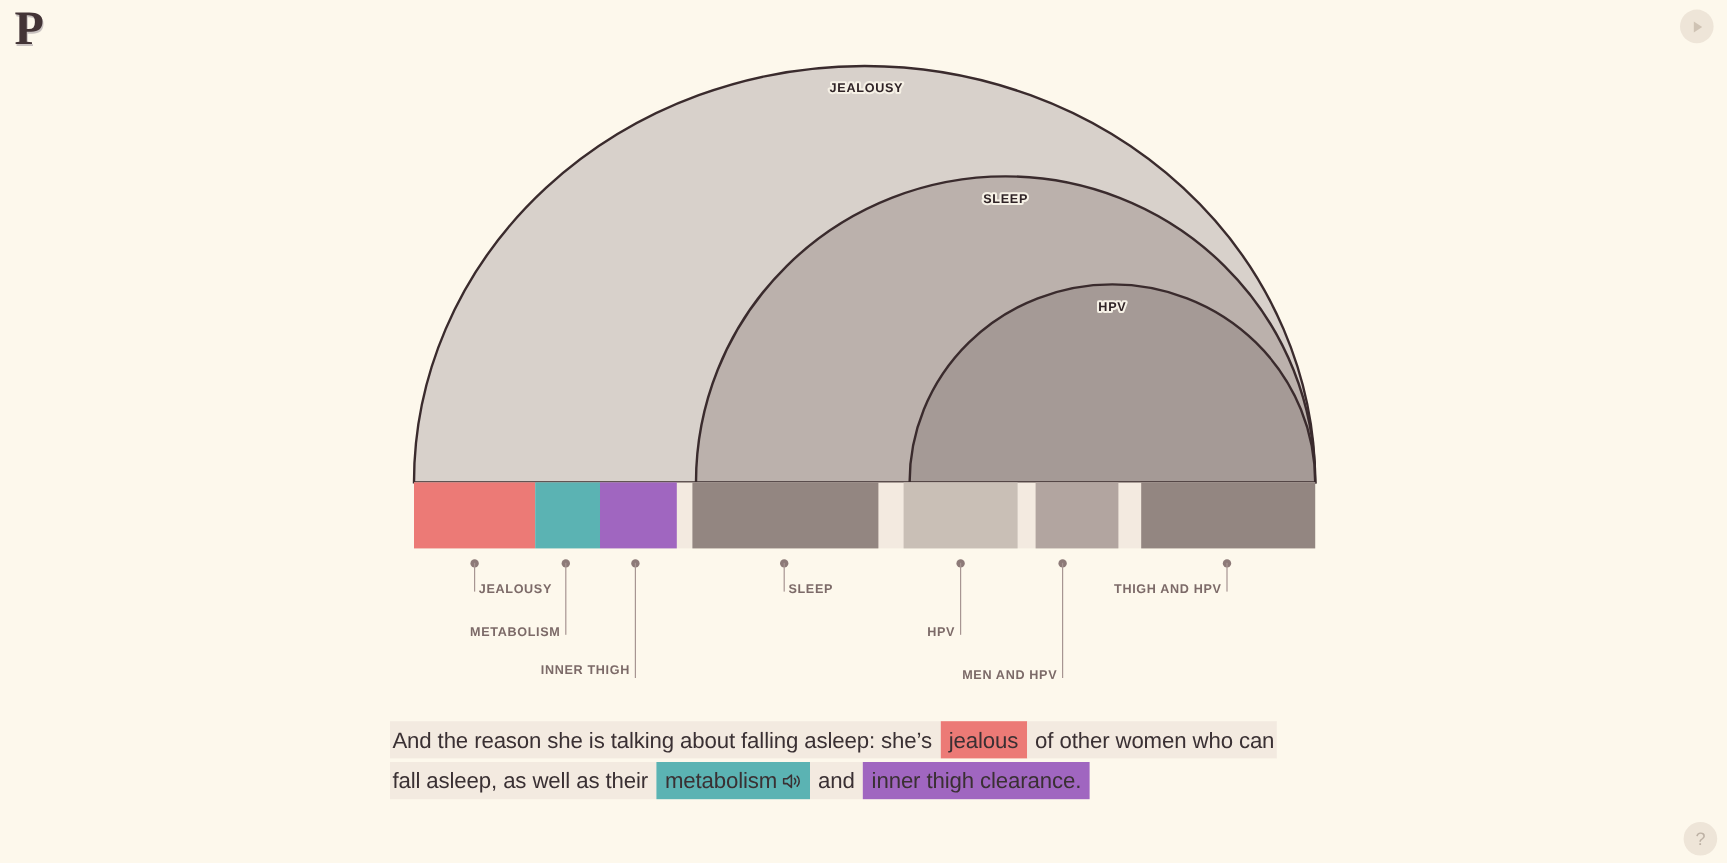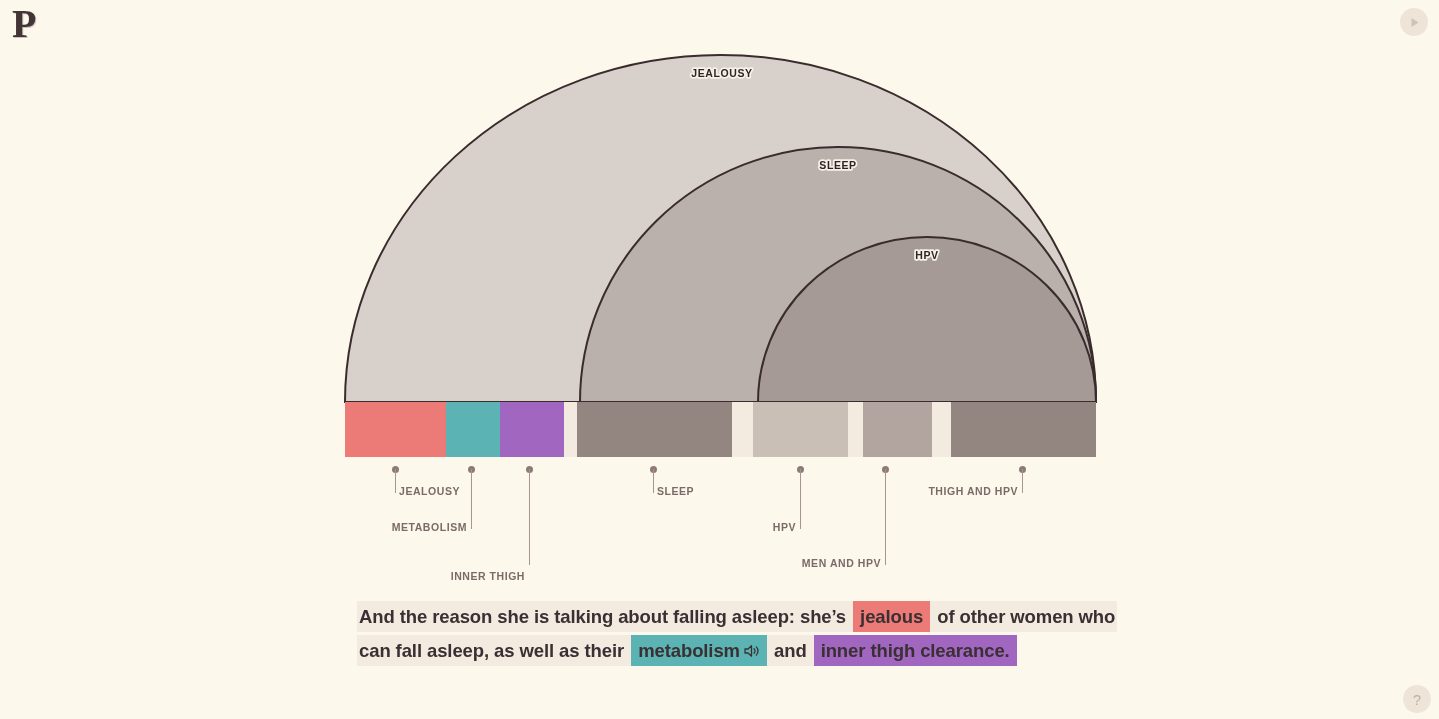--- a/index.html
+++ b/index.html
@@ -97,24 +97,24 @@
     letter-spacing: 0.55px;
     color: #7c6a68;
     white-space: nowrap;
   }
   .leader.align-left .ltext { left: 4px; }
   .leader.align-right .ltext { right: 4px; }
 
   
   #caption {
     position: absolute;
-    left: 357px; top: 600px;
+    left: 325px; top: 600px;
     width: 760px;
     font-size: 18.5px;
-    font-weight: 700;
+    font-weight: 400;
     line-height: 34px;
     color: #3a3033;
     letter-spacing: -0.1px;
   }
   #caption .w {
     background: #f3eae0;
     padding: 5px 2px;
     box-decoration-break: clone;
     -webkit-box-decoration-break: clone;
   }
@@ -178,21 +178,21 @@
         <div class="ltext" style="top: 19px;">JEALOUSY</div>
       </div>
       <div class="leader align-right" style="left: 471px; top: 466px;">
         <div class="dot"></div>
         <div class="stem" style="height: 60px;"></div>
         <div class="ltext" style="top: 55px;">METABOLISM</div>
       </div>
       <div class="leader align-right" style="left: 529px; top: 466px;">
         <div class="dot"></div>
         <div class="stem" style="height: 96px;"></div>
-        <div class="ltext" style="top: 104px;">INNER THIGH</div>
+        <div class="ltext" style="top: 87px;">INNER THIGH</div>
       </div>
       <div class="leader align-left" style="left: 653px; top: 466px;">
         <div class="dot"></div>
         <div class="stem" style="height: 24px;"></div>
         <div class="ltext" style="top: 19px;">SLEEP</div>
       </div>
       <div class="leader align-right" style="left: 800px; top: 466px;">
         <div class="dot"></div>
         <div class="stem" style="height: 60px;"></div>
         <div class="ltext" style="top: 55px;">HPV</div>

